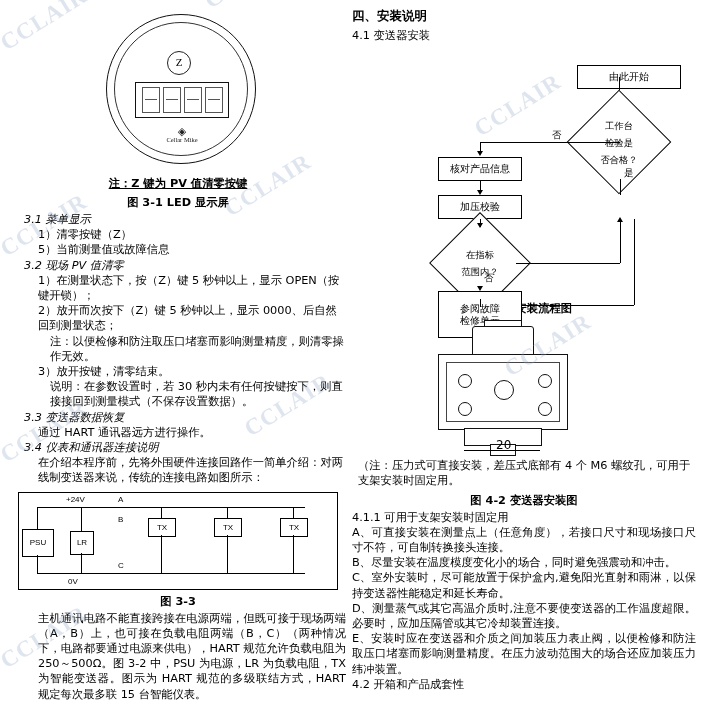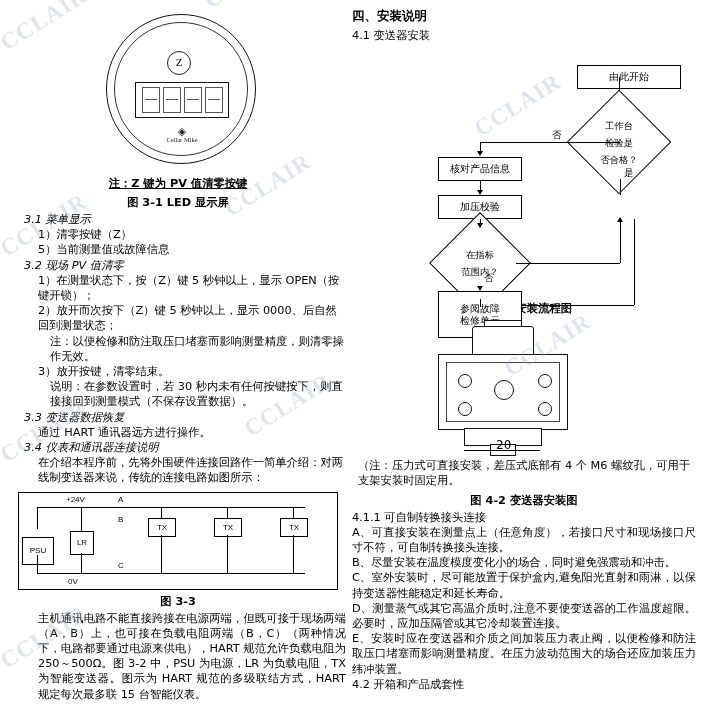--- a/index.html
+++ b/index.html
@@ -171,21 +171,21 @@
     border-right: 1px solid #000;
   }
   .cbox {
     position: absolute;
     border: 1px solid #000;
     font-size: 8px;
     text-align: center;
     background: #fff;
     font-family: "Liberation Sans", sans-serif;
   }
-  .psu { left: 4px; top: 36px; width: 30px; height: 26px; line-height: 26px; margin-top: 8px; }
+  .psu { left: 4px; top: 36px; width: 30px; height: 26px; line-height: 26px; }
   .lr  { left: 52px; top: 38px; width: 22px; height: 22px; line-height: 22px; }
   .tx1 { left: 130px; top: 25px; width: 26px; height: 17px; line-height: 17px; }
   .tx2 { left: 196px; top: 25px; width: 26px; height: 17px; line-height: 17px; }
   .tx3 { left: 262px; top: 25px; width: 26px; height: 17px; line-height: 17px; }
   .vline {
     position: absolute;
     background: #000;
   }
   .lbl {
     position: absolute;
@@ -456,21 +456,21 @@
       <div class="hole" style="left:142px; top:62px; width:18px; height:18px;"></div>
       <div class="dev-flange"></div>
       <div class="dev-nipple"></div>
       <div class="dimline" style="left:112px; top:132px; width:76px;"></div>
       <div class="dim" style="left:144px; top:120px;">20</div>
     </div>
 
     <div class="txt" style="padding-left:6px;">（注：压力式可直接安装，差压式底部有 4 个 M6 螺纹孔，可用于支架安装时固定用。</div>
     <div class="caption">图 4-2 变送器安装图</div>
 
-    <div class="txt">4.1.1 可自制转换接头连接</div>
+    <div class="txt">4.1.1 可用于支架安装时固定用</div>
     <div class="txt" style="text-align:justify;">A、可直接安装在测量点上（任意角度），若接口尺寸和现场接口尺寸不符，可自制转换接头连接。</div>
     <div class="txt" style="text-align:justify;">B、尽量安装在温度模度变化小的场合，同时避免强震动和冲击。</div>
     <div class="txt" style="text-align:justify;">C、室外安装时，尽可能放置于保护盒内,避免阳光直射和雨淋，以保持变送器性能稳定和延长寿命。</div>
     <div class="txt" style="text-align:justify;">D、测量蒸气或其它高温介质时,注意不要使变送器的工作温度超限。必要时，应加压隔管或其它冷却装置连接。</div>
     <div class="txt" style="text-align:justify;">E、安装时应在变送器和介质之间加装压力表止阀，以便检修和防注取压口堵塞而影响测量精度。在压力波动范围大的场合还应加装压力纬冲装置。</div>
     <div class="txt">4.2  开箱和产品成套性</div>
   </div>
 </div>
 
 </body></html>

